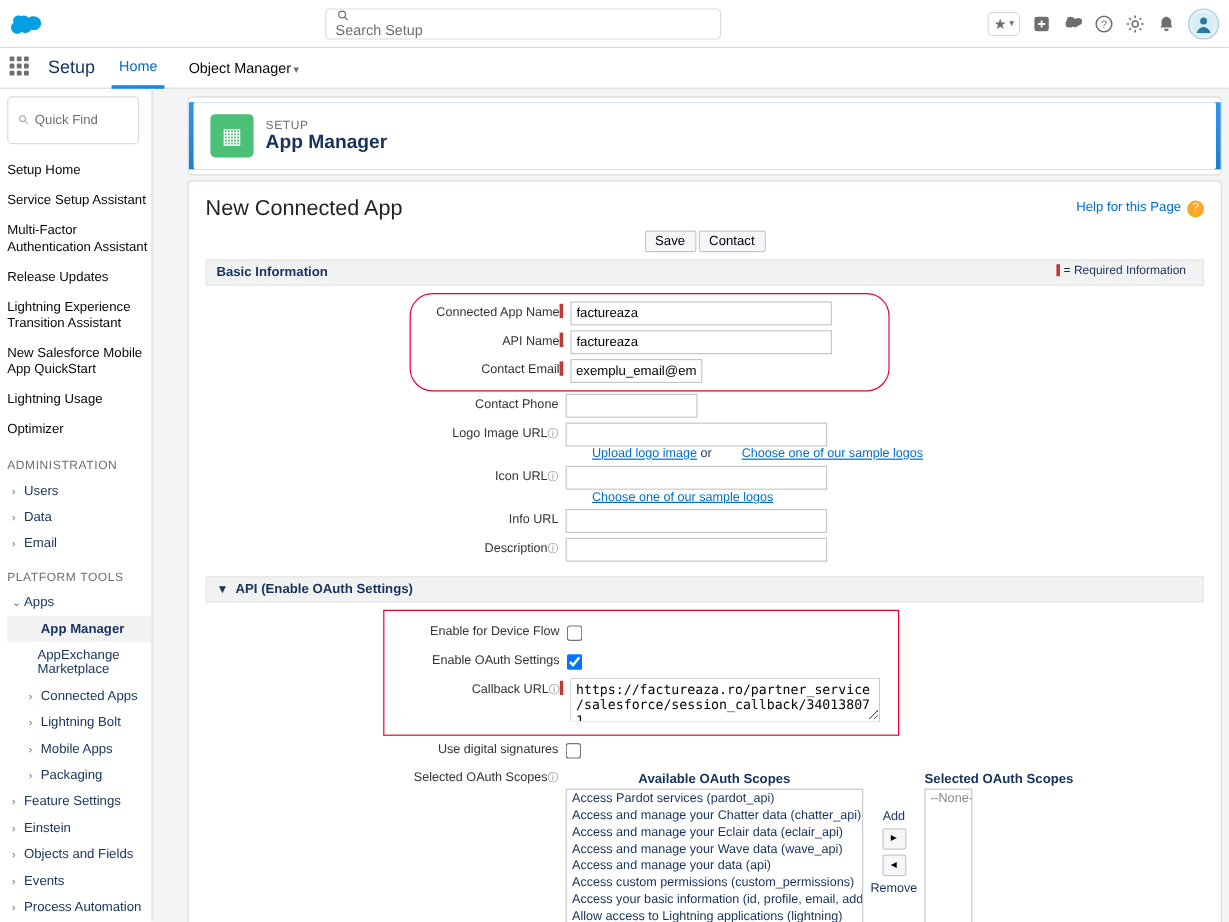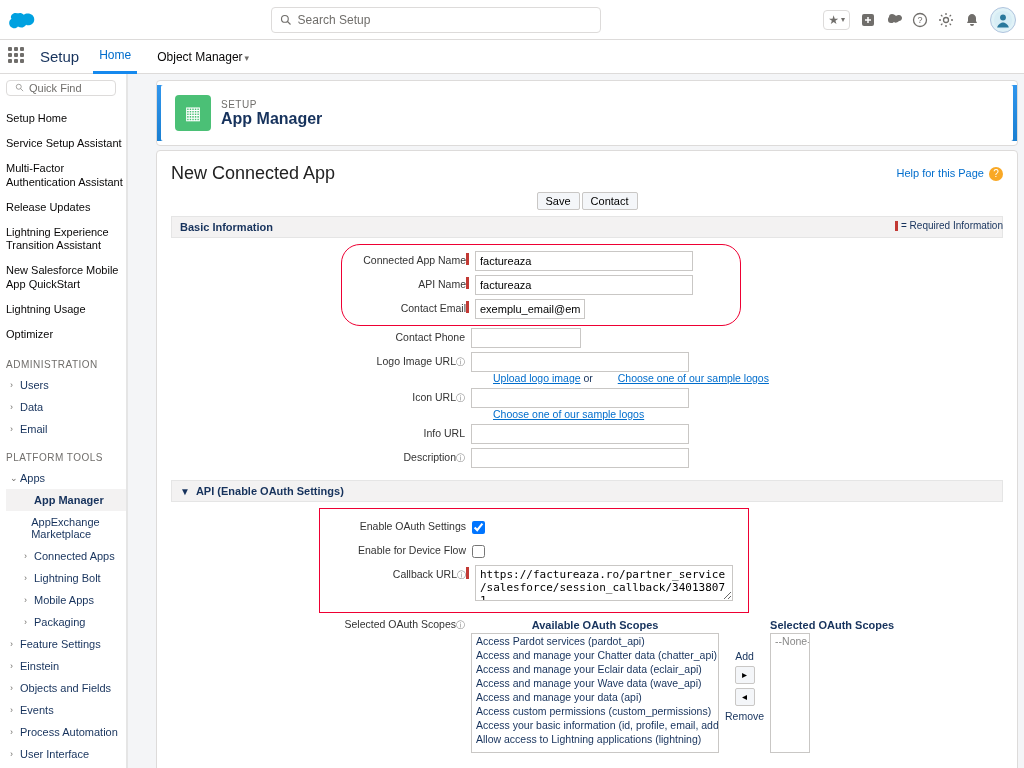--- a/index.html
+++ b/index.html
@@ -3,41 +3,41 @@
 <meta charset="utf-8">
 <style>
 * { box-sizing: border-box; margin:0; padding:0; }
 body { font-family: -apple-system,"Salesforce Sans",Arial,sans-serif; font-size:12px; color:#16325c; background:#fff; }
 
 
 .global-header { height:40px; display:flex; align-items:center; border-bottom:1px solid #dddbda; padding:0 8px; }
 .gh-logo { width:40px; display:flex; align-items:center; }
 .gh-logo svg { width:28px; height:20px; }
 .gh-search { flex:1; display:flex; justify-content:center; }
-.gh-search-box { width:330px; height:26px; border:1px solid #dddbda; border-radius:4px; display:flex; align-items:center; padding:0 8px; color:#706e6b; }
+.gh-search-box { width:330px; height:26px; border:1px solid #dddbda; border-radius:4px; display:flex; padding:0 8px; color:#706e6b;flex-direction:column; }
 .gh-search-box svg { width:12px; height:12px; margin-right:6px; fill:#706e6b; }
 .gh-icons { display:flex; align-items:center; gap:10px; color:#706e6b; }
 .gh-icons .icon { width:16px; height:16px; display:flex; align-items:center; justify-content:center; cursor:pointer; }
 .gh-icons .avatar { width:26px; height:26px; border-radius:50%; background:#e0f2f7; border:1px solid #b0c4de; display:flex; align-items:center; justify-content:center; }
 .gh-icons .fav-box { border:1px solid #dddbda; border-radius:4px; padding:2px 4px; display:flex; align-items:center; gap:2px; }
 
 
 .app-header { height:34px; display:flex; align-items:center; padding:0 8px; border-bottom:1px solid #dddbda; }
 .app-launcher-dots { width:20px; height:20px; display:grid; grid-template-columns:repeat(3,4px); grid-template-rows:repeat(3,4px); gap:2px; cursor:pointer; }
 .app-launcher-dots span { background:#706e6b; border-radius:1px; }
 .app-header .app-name { margin-left:12px; font-size:15px; font-weight:400; }
 .app-header .tab { margin-left:14px; font-size:12px; color:#080707; padding:9px 6px; cursor:pointer; }
 .app-header .tab.active { border-bottom:3px solid #1589ee; color:#006dcc; }
 .app-header .tab .chev { font-size:9px; margin-left:2px; color:#706e6b; }
 
 
 .body-row { display:flex; height:calc(768px - 40px - 34px); }
 .sidebar-wrap { width:128px; border-right:2px solid #e5e5e5; display:flex; flex-direction:column; }
 .sidebar { padding:6px 0 0 6px; overflow:auto; flex:1; }
-.qf-input { width:110px; height:16px; border:1px solid #dddbda; border-radius:4px; padding:0 8px; font-size:11px; color:#706e6b; margin-bottom:10px; display:flex; align-items:center; }
+.qf-input { width:110px; height:40px; border:1px solid #dddbda; border-radius:4px; padding:0 8px; font-size:11px; color:#706e6b; margin-bottom:10px; display:flex; align-items:center; }
 .qf-input svg{ width:10px; height:10px; margin-right:4px; fill:#706e6b;}
 .nav-link { font-size:11px; color:#080707; padding:6px 0; cursor:pointer; line-height:1.2; }
 .nav-section-head { font-size:10px; color:#706e6b; letter-spacing:0.5px; padding:12px 0 4px; text-transform:uppercase; }
 .nav-tree-item { display:flex; align-items:center; font-size:11px; padding:5px 0 5px 4px; cursor:pointer; }
 .nav-tree-item .chev{ width:10px; font-size:9px; color:#706e6b; }
 .nav-tree-item.selected { background:#f3f2f2; font-weight:600; }
 .nav-tree-item.indent1 { padding-left:18px; }
 
 .main-wrap { flex:1; overflow:auto; background:#f4f5f7; padding:6px 6px 6px 28px; position:relative; }
 
@@ -232,21 +232,21 @@
       </div>
 
       <div class="toolbar-btns">
         <button>Save</button><button>Contact</button>
       </div>
 
       <div style="position:relative;">
         <div class="section-bar">
             <span>Basic Information</span>
           </div>
-        <div style="position:absolute; right:0; top:4px; font-size:10px;"><span class="bar" style="display:inline-block;width:3px;height:10px;background:#c23934;margin-right:3px;vertical-align:middle;"></span><span>= Required Information</span></div>
+        <div style="position:absolute; right:15px; top:4px; font-size:10px;"><span class="bar" style="display:inline-block;width:3px;height:10px;background:#c23934;margin-right:3px;vertical-align:middle;"></span><span>= Required Information</span></div>
       </div>
 
       <div class="redframe" style="margin-left:170px; width:400px; padding:4px 0 4px 0;border-radius:19px;">
         <div class="form-row">
             <div class="form-label" style="width:130px;"><span>Connected App Name</span></div>
             <span class="reqmark"></span>
             <div class="form-field"><input type="text" value="factureaza" style=""></div>
           </div>
         <div class="form-row">
             <div class="form-label" style="width:130px;"><span>API Name</span></div>
@@ -284,34 +284,38 @@
       <div style="height:10px;"></div>
       <div style="position:relative;">
         <div class="section-bar">
             <span class="disclose">▼</span>
             <span>API (Enable OAuth Settings)</span>
           </div>
       </div>
 
       <div class="redframe" style="margin-left:148px; width:430px; padding:6px 6px 6px 0;">
         <div class="form-row">
+            <div class="form-label" style="width:152px;"><span>Enable for Device Flow</span></div>
+            <div class="form-field"><input type="checkbox" style=""></div>
+          </div>
+        <div class="form-row">
             <div class="form-label" style="width:152px;"><span>Enable OAuth Settings</span></div>
             <div class="form-field"><input type="checkbox" checked="" style=""></div>
-          </div>
-        <div class="form-row">
-            <div class="form-label" style="width:152px;"><span>Enable for Device Flow</span></div>
-            <div class="form-field"><input type="checkbox" style=""></div>
           </div>
         <div class="form-row">
             <div class="form-label" style="width:152px;"><span>Callback URL</span><span class="info">ⓘ</span></div>
             <span class="reqmark"></span>
             <div class="form-field"><textarea id="callback-ta" style="">https://factureaza.ro/partner_service/salesforce/session_callback/340138071</textarea></div>
           </div>
       </div>
 
+      <div class="form-row">
+          <div class="form-label"><span>Use digital signatures</span></div>
+          <div class="form-field"><input type="checkbox" style=""></div>
+        </div>
 
       <div class="form-row" style="align-items:flex-start;">
         <div class="form-label"><span>Selected OAuth Scopes</span><span class="info">ⓘ</span></div>
         <div class="form-field">
           <div class="scopes-layout">
             <div>
               <div class="scopes-col-head">Available OAuth Scopes</div>
               <div class="scopes-listbox" id="scopes-avail">
                   <div class="opt">Access Pardot services (pardot_api)</div>
                   <div class="opt">Access and manage your Chatter data (chatter_api)</div>

